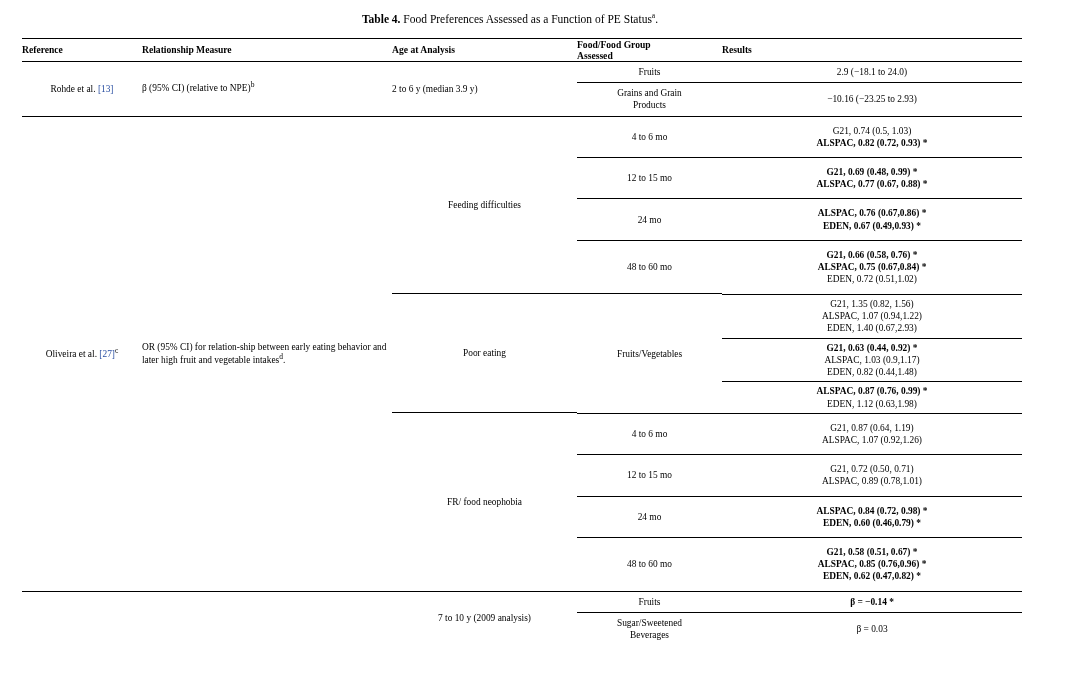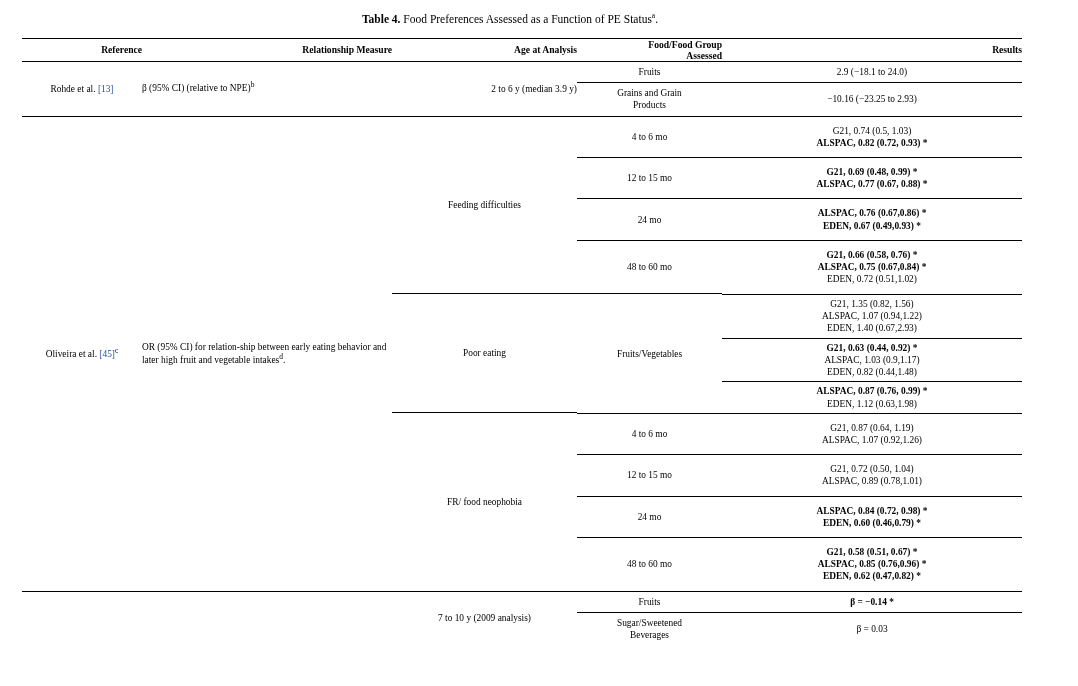--- a/index.html
+++ b/index.html
@@ -33,34 +33,34 @@
     border:0;
   }
 
   .rule-top{border-top:1.6px solid #000;}
   .rule-head{border-bottom:1.1px solid #000;}
   .rule-sec{border-top:1.1px solid #000;}
 
   thead th{
     font-weight:bold;
     font-size:9.6px;
-    text-align:right;
+    text-align:left;
     padding:7px 4px 6px 4px;
     line-height:1.15;
   }
 
   .c-ref{width:120px;}
   .c-meas{width:250px;}
   .c-age{width:185px;}
   .c-food{width:145px;}
   .c-res{width:300px;}
 
   td.ref{text-align:center;font-size:9.4px;line-height:1.3;}
   td.meas{text-align:left;font-size:9.4px;line-height:1.35;padding:0 8px;}
-  td.age{text-align:right;font-size:9.4px;}
+  td.age{text-align:left;font-size:9.4px;}
   td.food{text-align:center;font-size:9.4px;line-height:1.25;}
   td.res{text-align:center;font-size:9.4px;line-height:1.35;}
 
   .cite{color:#2a4fa2;}
 
   
   .sub{width:100%;border-collapse:collapse;table-layout:fixed;}
   .sub td{padding:0;}
   .sub .cell{padding:4px 4px;text-align:center;line-height:1.3;}
   .sub tr+tr .cell{border-top:0.9px solid #000;}
@@ -136,21 +136,21 @@
               <td class="cell res">−10.16 (−23.25 to 2.93)</td>
             </tr>
           </tbody>
             </table>
         </td>
       </tr>
 
       <tr class="rule-sec">
         <td class="ref">
           <span>Oliveira et al.</span>
-          <span class="cite">[45]</span><sup>c</sup>
+          <span class="cite">[27]</span><sup>c</sup>
         </td>
         <td class="meas">
           <span>OR (95% CI) for relation-ship between early eating behavior and later high fruit and vegetable intakes</span><sup>d</sup><span>.</span>
         </td>
 
         <td class="grp" colspan="3">
           <table class="sub">
             <colgroup>
                 <col style="width:185px">
                 <col style="width:145px">
@@ -244,21 +244,21 @@
                         <tr>
                     <td class="cell age">4 to 6 mo</td>
                     <td class="cell res">
                       <span class="ln">G21, 0.87 (0.64, 1.19)</span>
                       <span class="ln">ALSPAC, 1.07 (0.92,1.26)</span>
                     </td>
                   </tr>
                   <tr>
                     <td class="cell age">12 to 15 mo</td>
                     <td class="cell res">
-                      <span class="ln">G21, 0.72 (0.50, 1.04)</span>
+                      <span class="ln">G21, 0.72 (0.50, 0.71)</span>
                       <span class="ln">ALSPAC, 0.89 (0.78,1.01)</span>
                     </td>
                   </tr>
                   <tr>
                     <td class="cell age">24 mo</td>
                     <td class="cell res">
                       <span class="ln b">ALSPAC, 0.84 (0.72, 0.98) *</span>
                       <span class="ln b">EDEN, 0.60 (0.46,0.79) *</span>
                     </td>
                   </tr>

